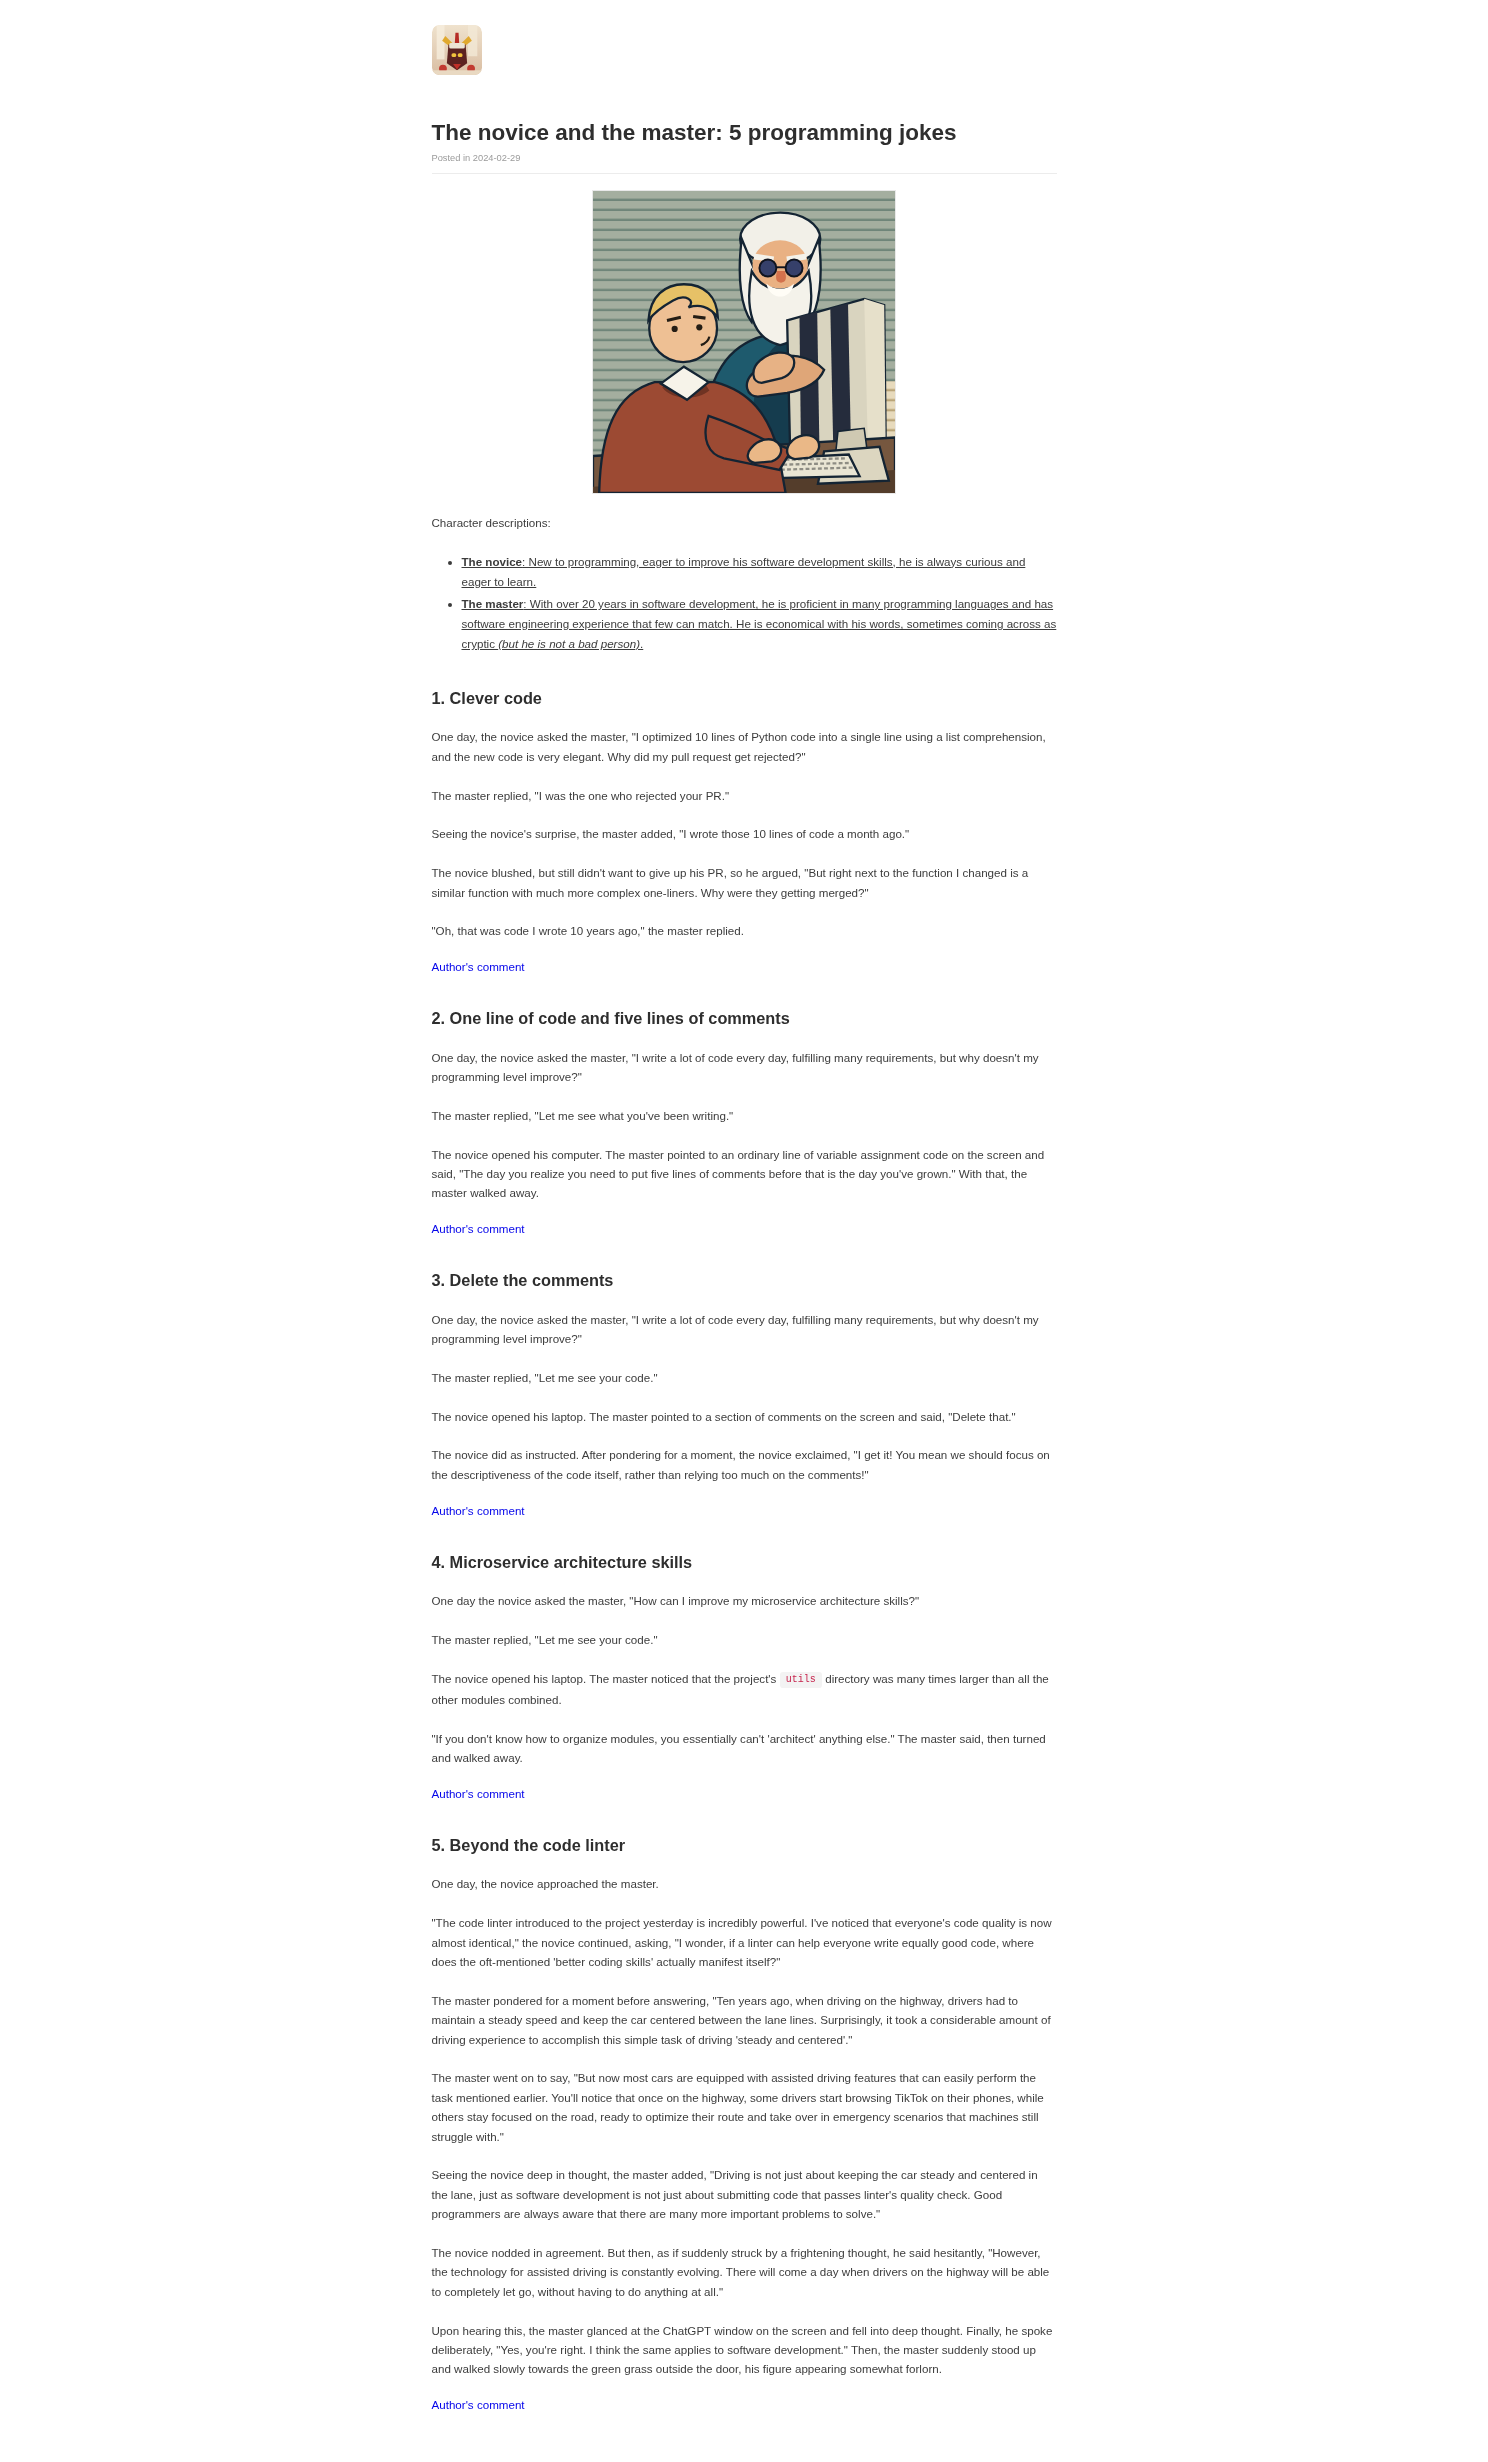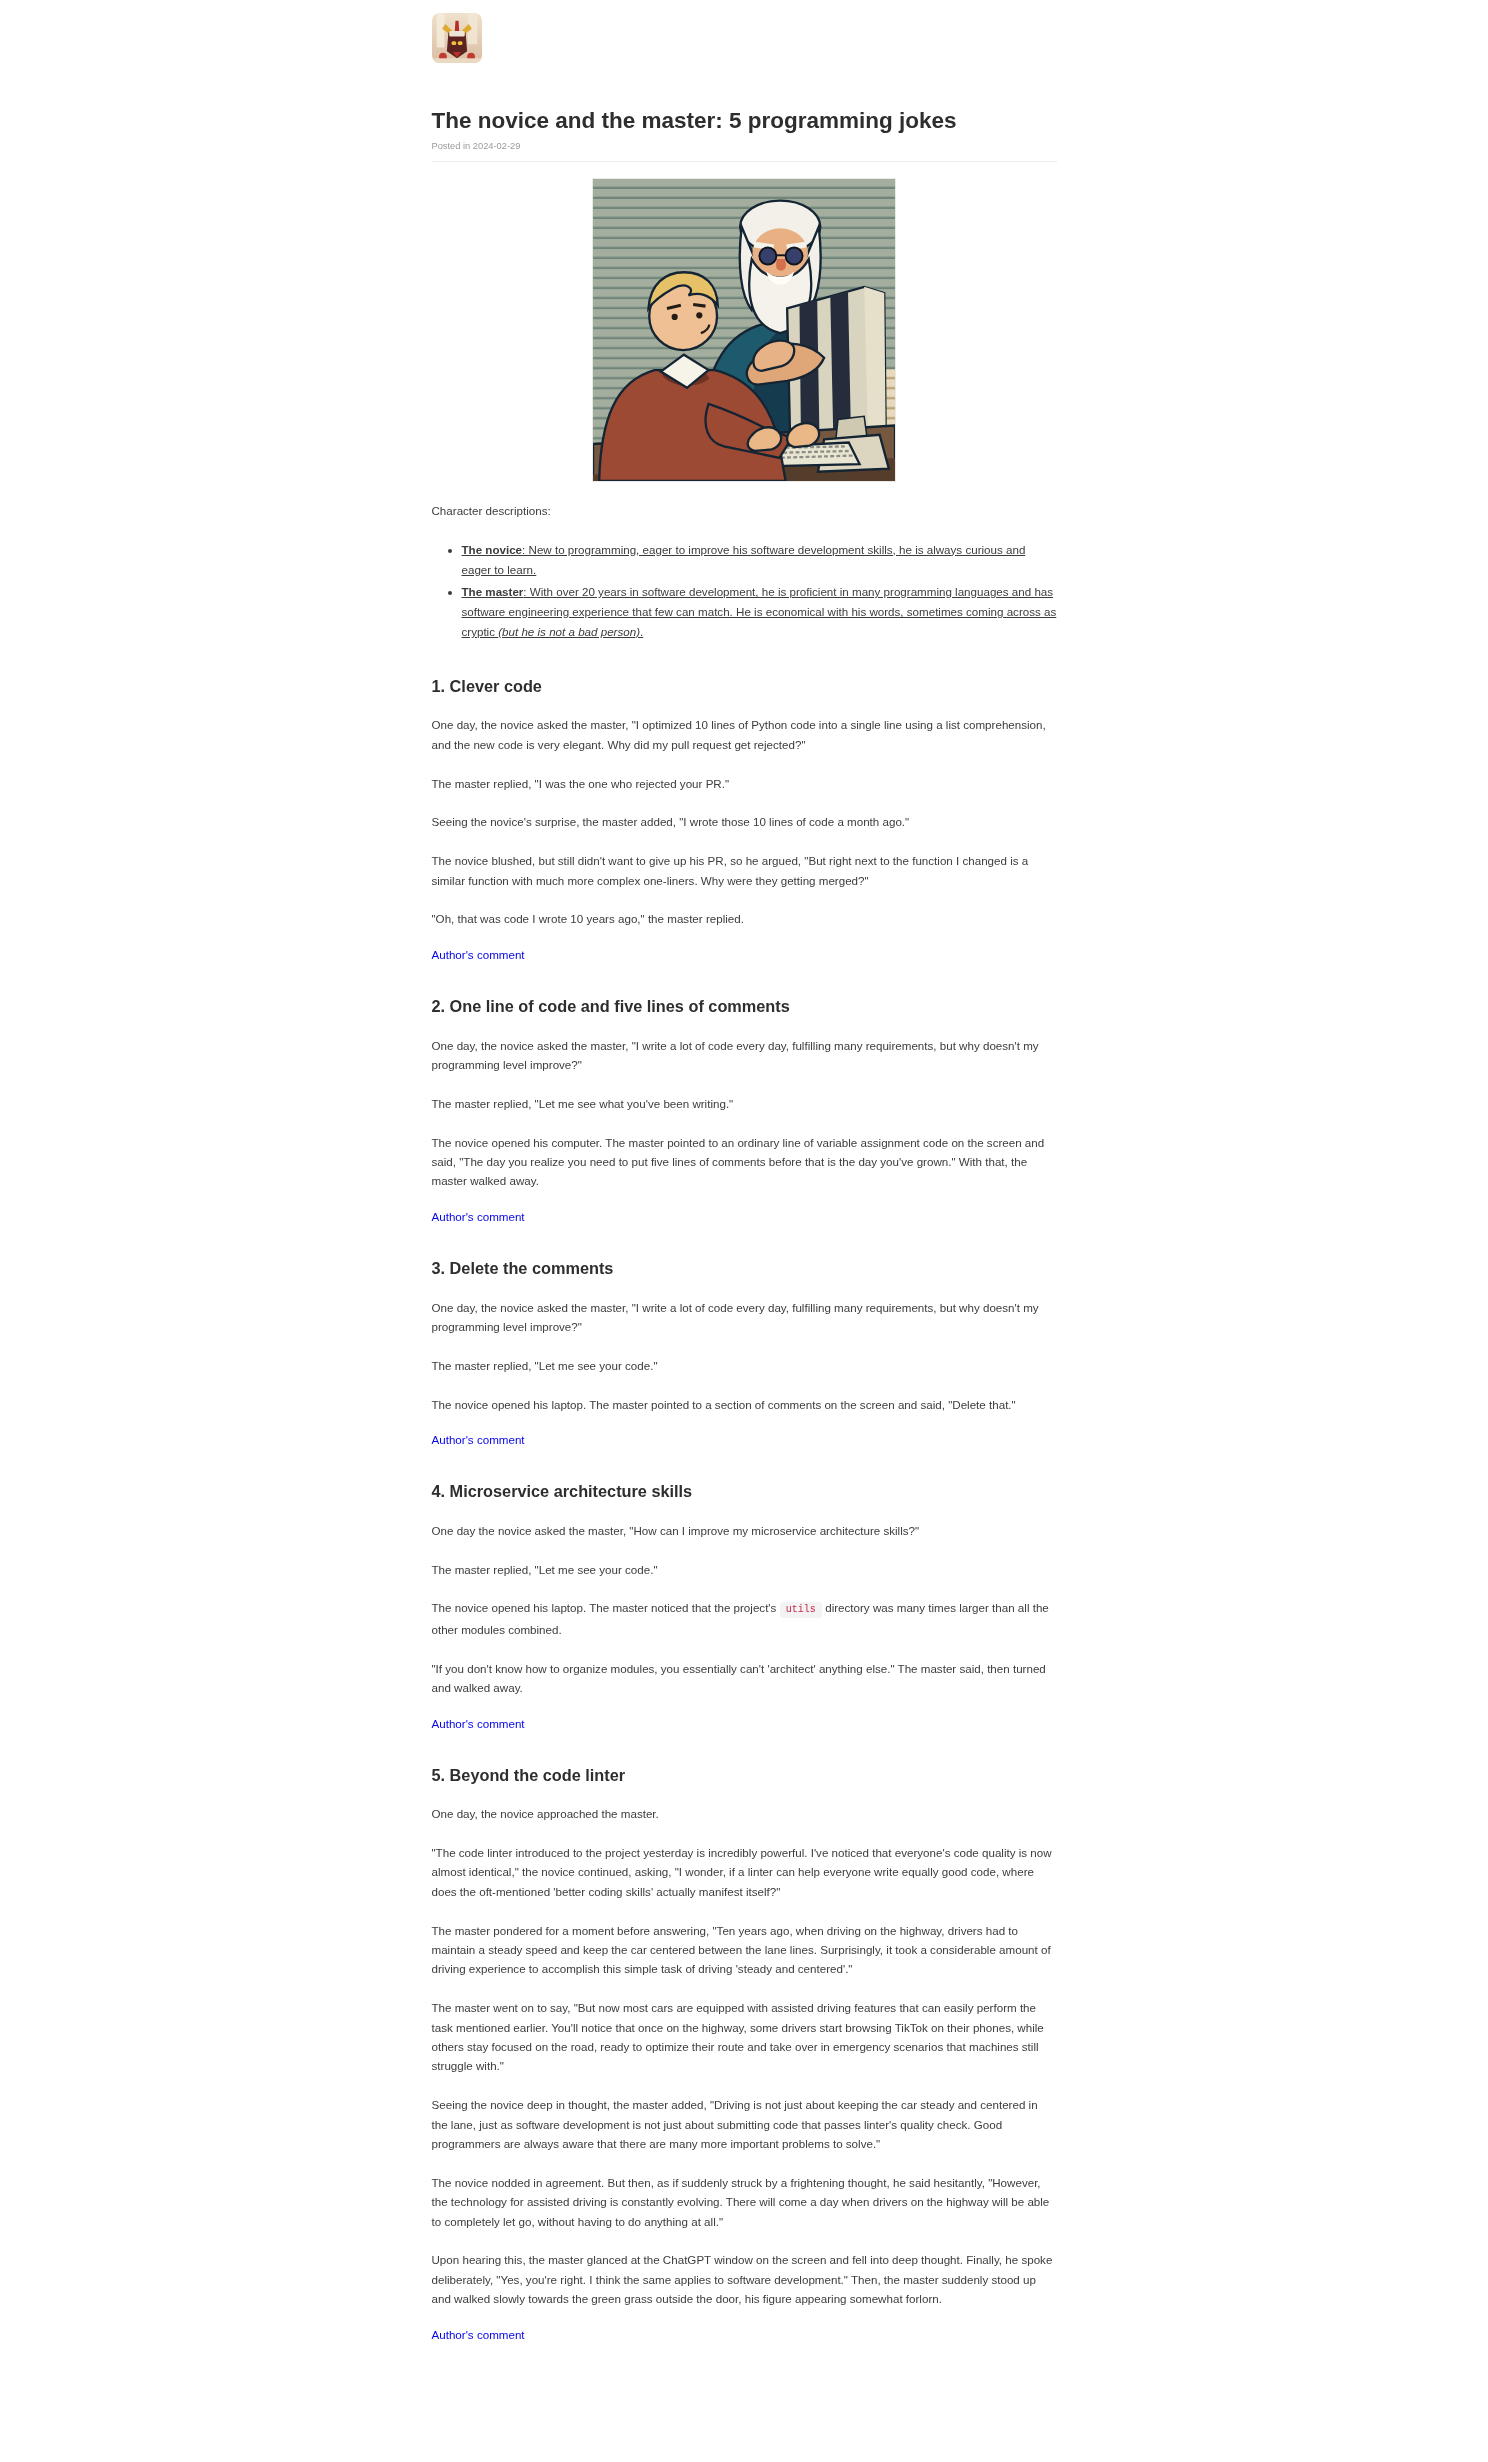--- a/index.html
+++ b/index.html
@@ -1,18 +1,18 @@
 <!DOCTYPE html>
 <html style="font-size:12.4px"><head>
 <meta charset="utf-8">
 <style>
   * { box-sizing: border-box; }
   html, body { margin: 0; padding: 0; background: #fff; }
   body { font-family: "Liberation Sans", sans-serif; color: #3c3c3c; }
-  .container { width: 625px; margin: 0 auto; }
+  .container { width: 625px; margin: 12px auto; }
   .site-header { padding-top: 13px; }
   .logo { display: inline-block; width: 50px; height: 50px; border-radius: 7px; overflow: hidden; line-height: 0; }
   h1.post-title { font-size: 22.5px; line-height: 26px; margin: 42px 0 0; color: #2e2e2e; font-weight: 700; }
   .post-meta { font-size: 9.3px; color: #9b9b9b; margin-top: 7px; }
   hr.rule { border: none; border-top: 0.8px solid #ececec; margin: 10px 0 0; }
   figure.hero { margin: 15.5px 0 0; text-align: center; line-height: 0; }
   .hero svg { border: 0.8px solid #e9e9e9; }
   .post-body p { font-size: 11.6px; line-height: 19.4px; margin: 19.4px 0 0; }
   ul.characters { margin: 19.4px 0 0; padding-left: 30px; text-decoration: underline; }
   ul.characters li { font-size: 11.6px; line-height: 20px; margin-bottom: 2.3px; }
@@ -157,20 +157,21 @@
     <p>One day, the novice asked the master, "I write a lot of code every day, fulfilling many requirements, but why doesn't my programming level improve?"</p>
     <p>The master replied, "Let me see what you've been writing."</p>
     <p>The novice opened his computer. The master pointed to an ordinary line of variable assignment code on the screen and said, "The day you realize you need to put five lines of comments before that is the day you've grown." With that, the master walked away.</p>
     <a class="comment-link" href="#">Author's comment</a>
 
     
     <h2 class="section-heading">3. Delete the comments</h2>
     <p>One day, the novice asked the master, "I write a lot of code every day, fulfilling many requirements, but why doesn't my programming level improve?"</p>
     <p>The master replied, "Let me see your code."</p>
     <p>The novice opened his laptop. The master pointed to a section of comments on the screen and said, "Delete that."</p>
+    <p>The novice did as instructed. After pondering for a moment, the novice exclaimed, "I get it! You mean we should focus on the descriptiveness of the code itself, rather than relying too much on the comments!"</p>
     <a class="comment-link" href="#">Author's comment</a>
 
     
     <h2 class="section-heading">4. Microservice architecture skills</h2>
     <p>One day the novice asked the master, "How can I improve my microservice architecture skills?"</p>
     <p>The master replied, "Let me see your code."</p>
     <p><span>The novice opened his laptop. The master noticed that the project's </span><code class="inline-code">utils</code><span> directory was many times larger than all the other modules combined.</span></p>
     <p>"If you don't know how to organize modules, you essentially can't 'architect' anything else." The master said, then turned and walked away.</p>
     <a class="comment-link" href="#">Author's comment</a>
 

